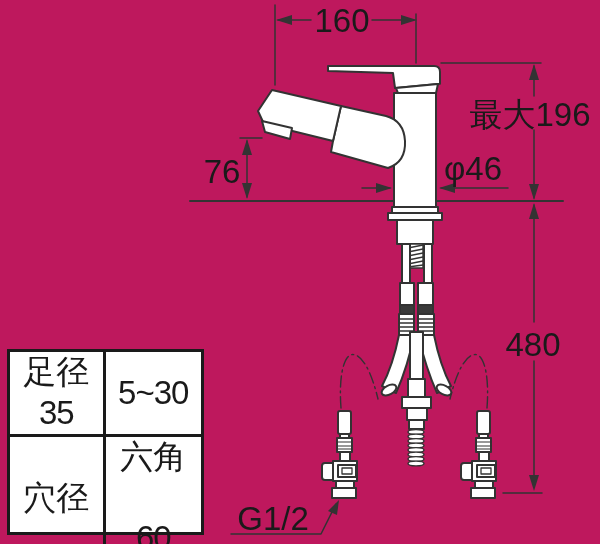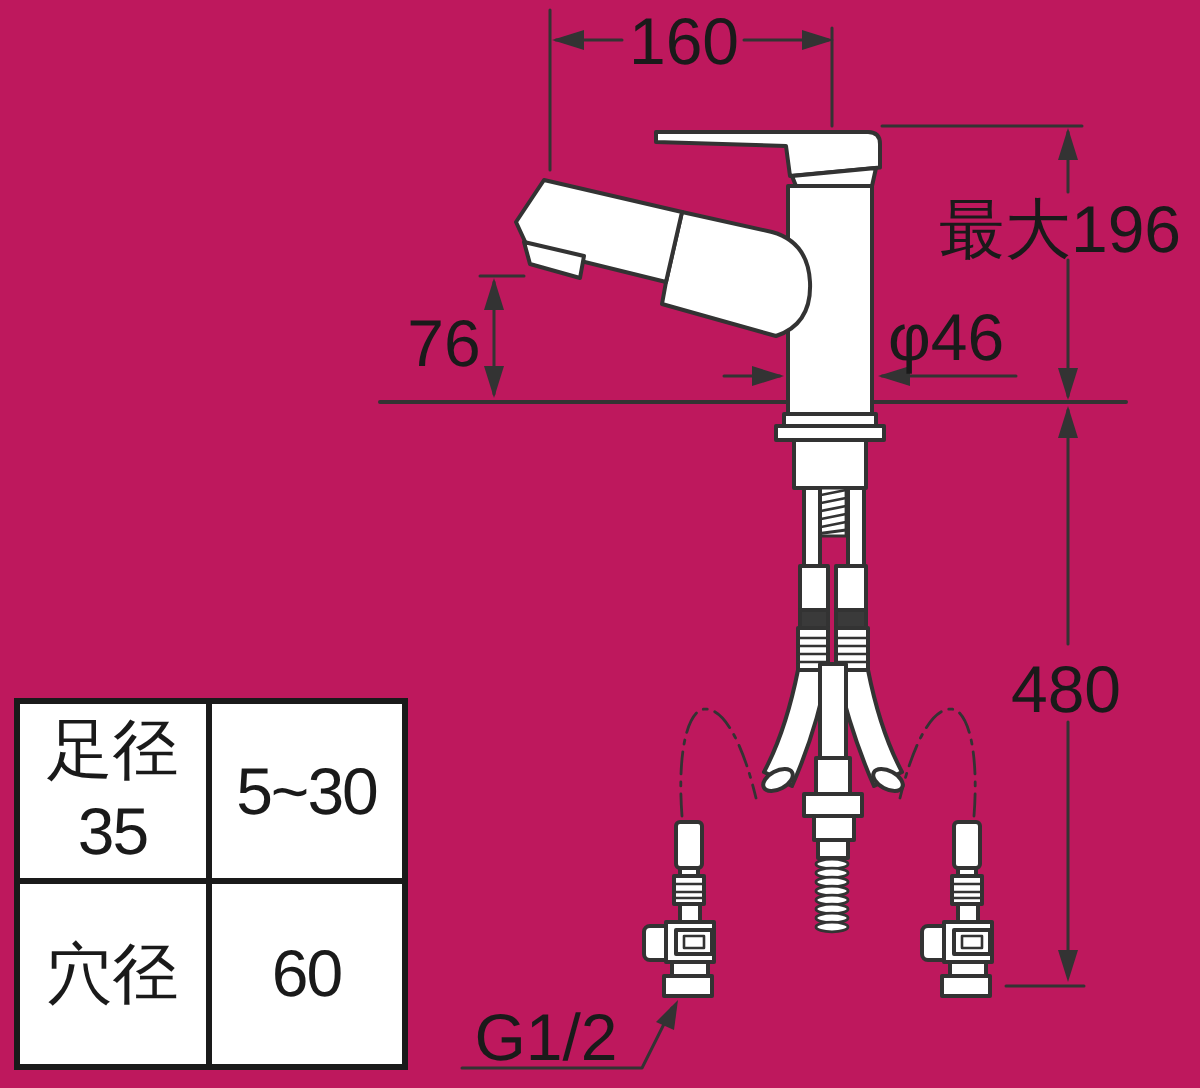--- a/index.html
+++ b/index.html
@@ -176,17 +176,18 @@
       <div class="lbl">足径</div>
       <div class="val">35</div>
     </div>
     <div class="cell">
       <div class="val">5~30</div>
     </div>
     <div class="cell">
       <div class="lbl">穴径</div>
     </div>
     <div class="cell">
+      <div class="lbl">六角</div>
       <div class="val">60</div>
     </div>
   </div>
 
 </div>
 
 </body></html>

